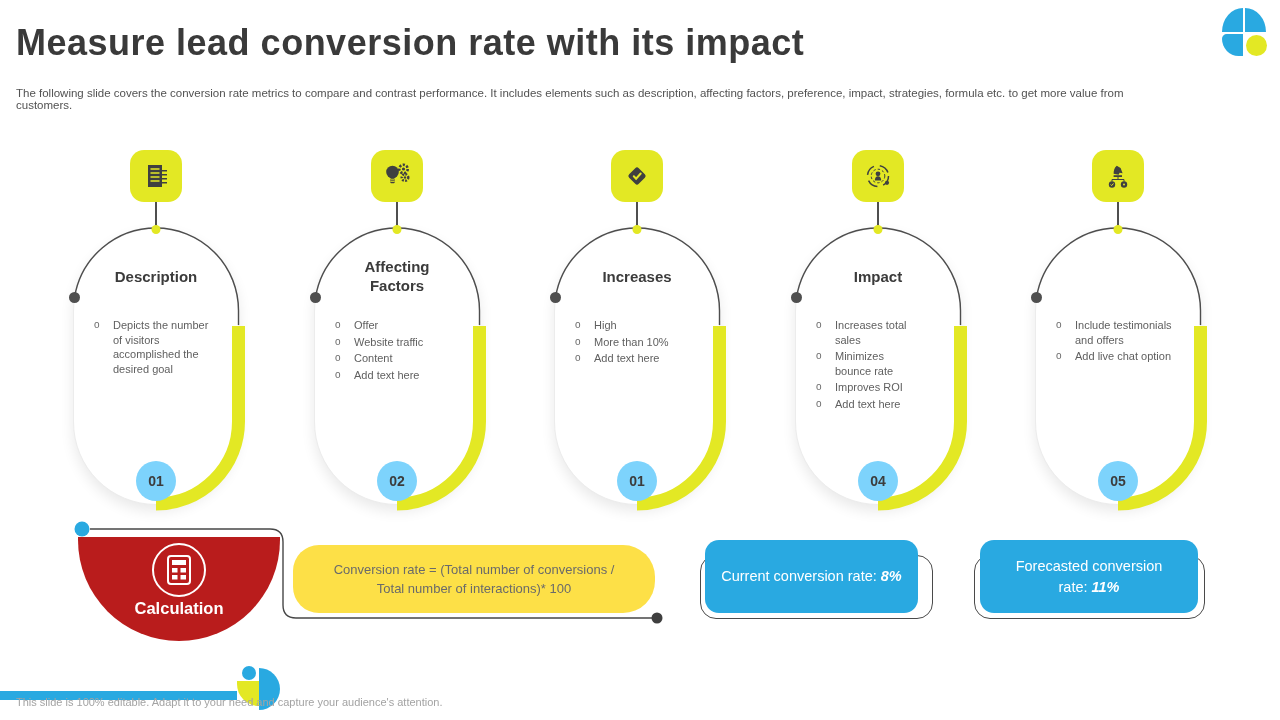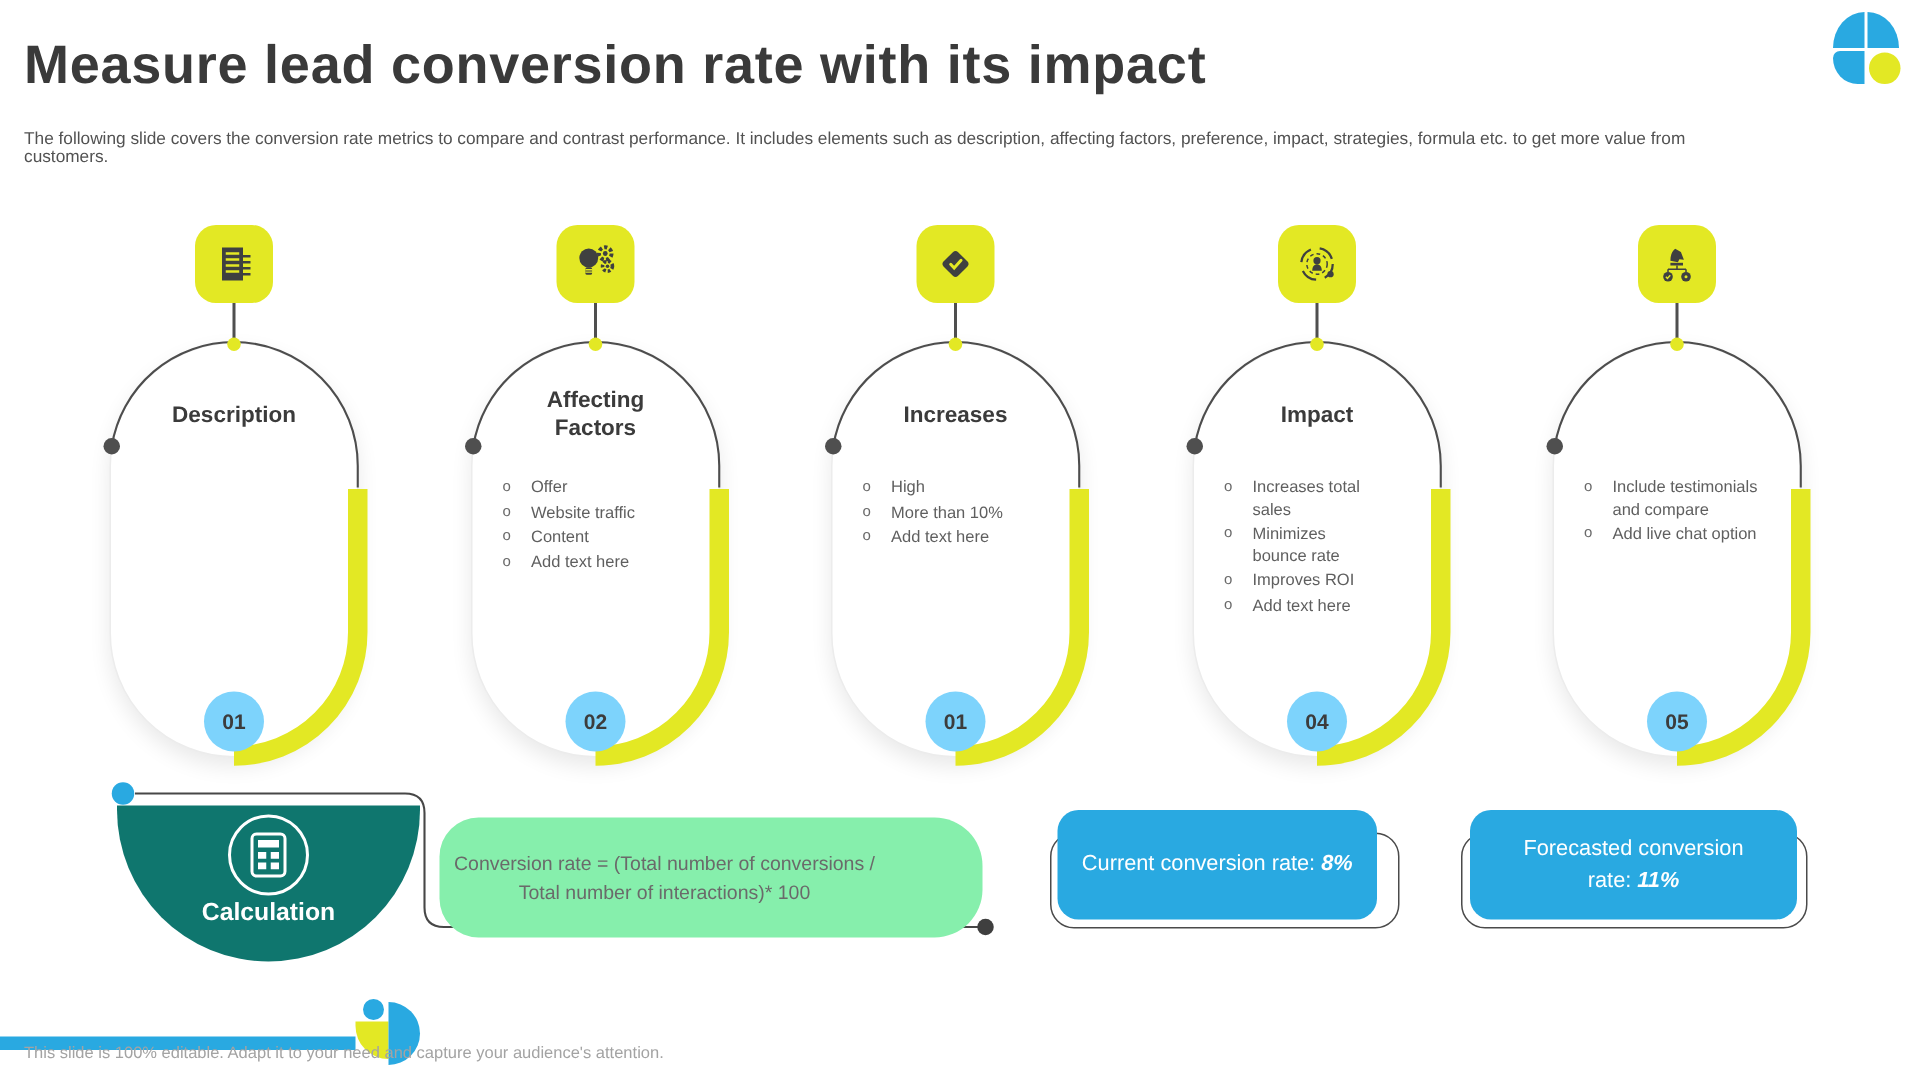--- a/index.html
+++ b/index.html
@@ -33,27 +33,27 @@
              font-weight:700;color:#3b3b3b;line-height:1.25;}
   .bullets{position:absolute;left:30px;top:170px;margin:0;padding:0;list-style:none;
            font-size:11px;color:#5f5f5f;line-height:1.32;}
   .bullets li{position:relative;padding-left:22px;margin-bottom:2px;}
   .bullets li::before{content:"o";position:absolute;left:3px;top:0;font-size:10px;color:#6a6a6a;}
   .badge{position:absolute;left:75px;top:313px;width:40px;height:40px;border-radius:50%;
          background:#7dd3fc;display:flex;align-items:center;justify-content:center;
          font-size:14px;font-weight:700;color:#3c3c3c;}
   
   .connector-svg{position:absolute;left:0;top:520px;width:700px;height:110px;overflow:visible;}
-  .semicircle{position:absolute;left:78px;top:537px;width:202px;height:104px;background:#0f766e;
+  .semicircle{position:absolute;left:78px;top:537px;width:202px;height:104px;background:#b91c1c;
               border-radius:0 0 101px 101px;display:flex;flex-direction:column;align-items:center;}
   .calc-circle{margin-top:6px;width:50px;height:50px;border:2px solid #fff;border-radius:50%;
                display:flex;align-items:center;justify-content:center;}
   .calc-label{margin-top:2px;font-size:16.5px;font-weight:700;color:#fff;}
-  .formula-box{position:absolute;left:293px;top:545px;width:362px;height:80px;background:#86efac;
-               border-radius:26px 32px 32px 26px;display:flex;align-items:center;justify-content:flex-start;}
+  .formula-box{position:absolute;left:293px;top:545px;width:362px;height:68px;background:#fde047;
+               border-radius:26px 32px 32px 26px;display:flex;align-items:center;justify-content:center;}
   .formula-text{width:300px;text-align:center;font-size:13px;color:#6a6a6a;line-height:1.5;}
   .metric-outline{position:absolute;border:1.3px solid #4a4a4a;border-radius:16px;background:transparent;}
   .metric-box{position:absolute;background:#29a9e1;border-radius:14px;display:flex;align-items:center;
               justify-content:center;}
   .metric-text{padding:0 12px;text-align:center;font-size:14.5px;color:#fff;line-height:1.4;}
   .mv{font-weight:700;font-style:italic;margin-left:4px;}
   
   .foot-bar{position:absolute;left:0;top:691px;width:237px;height:9px;background:#29a9e1;}
   .m-circle{position:absolute;left:242px;top:666px;width:14px;height:14px;border-radius:50%;background:#29a9e1;}
   .m-quarter{position:absolute;left:237px;top:681px;width:22px;height:25px;background:#e3e824;border-radius:0 0 0 22px;}
@@ -85,20 +85,23 @@
     </div>
     <div class="stem"></div>
     <div class="capsule-bg"></div>
     <svg class="capsule-svg" viewBox="0 0 190 312">
       <path class="arc-dark" d="M 13.5 70.5 A 82.5 82.5 0 0 1 95 1 A 82.5 82.5 0 0 1 177.5 83.5 L 177.5 98"></path>
       <path class="arc-yellow" d="M 177.5 99 L 177.5 194.5 A 82.5 82.5 0 0 1 95 277"></path>
       <circle class="dot-yellow" cx="95" cy="2.5" r="4.5"></circle>
       <circle class="dot-dark" cx="13.5" cy="70.5" r="5.5"></circle>
     </svg>
     <div class="cap-title">Description</div>
+    <ul class="bullets" style="width:122px">
+        <li>Depicts the number of visitors accomplished the desired goal</li>
+      </ul>
     <div class="badge">01</div>
   </div>
 
   <div class="col" style="left:302px">
     <div class="icon-box">
       <svg width="30" height="30" viewBox="0 0 30 30">
         <circle cx="10.5" cy="11" r="6.3" fill="#3f4040"></circle>
         <rect x="8.3" y="17.2" width="4.4" height="5" rx="1" fill="#3f4040"></rect>
         <path d="M8.3 18.8 H12.7 M8.3 20.4 H12.7" stroke="#e3e824" stroke-width=".9"></path>
         <circle cx="21.5" cy="8" r="4.2" fill="none" stroke="#3f4040" stroke-width="2.6" stroke-dasharray="2.2 1.5"></circle>
@@ -191,21 +194,21 @@
     </div>
     <div class="stem"></div>
     <div class="capsule-bg"></div>
     <svg class="capsule-svg" viewBox="0 0 190 312">
       <path class="arc-dark" d="M 13.5 70.5 A 82.5 82.5 0 0 1 95 1 A 82.5 82.5 0 0 1 177.5 83.5 L 177.5 98"></path>
       <path class="arc-yellow" d="M 177.5 99 L 177.5 194.5 A 82.5 82.5 0 0 1 95 277"></path>
       <circle class="dot-yellow" cx="95" cy="2.5" r="4.5"></circle>
       <circle class="dot-dark" cx="13.5" cy="70.5" r="5.5"></circle>
     </svg>
     <ul class="bullets" style="width:134px">
-        <li>Include testimonials and compare</li>
+        <li>Include testimonials and offers</li>
         <li>Add live chat option</li>
       </ul>
     <div class="badge">05</div>
   </div>
 
   <svg class="connector-svg" viewBox="0 0 700 110">
     <circle cx="82" cy="9" r="7.5" fill="#29a9e1"></circle>
     <path d="M 90 9 L 270 9 Q 283 9 283 22 L 283 85 Q 283 98 296 98 L 654 98" stroke="#474747" stroke-width="1.4" fill="none"></path>
     <circle cx="657" cy="98" r="5.5" fill="#3f3f3f"></circle>
   </svg>

